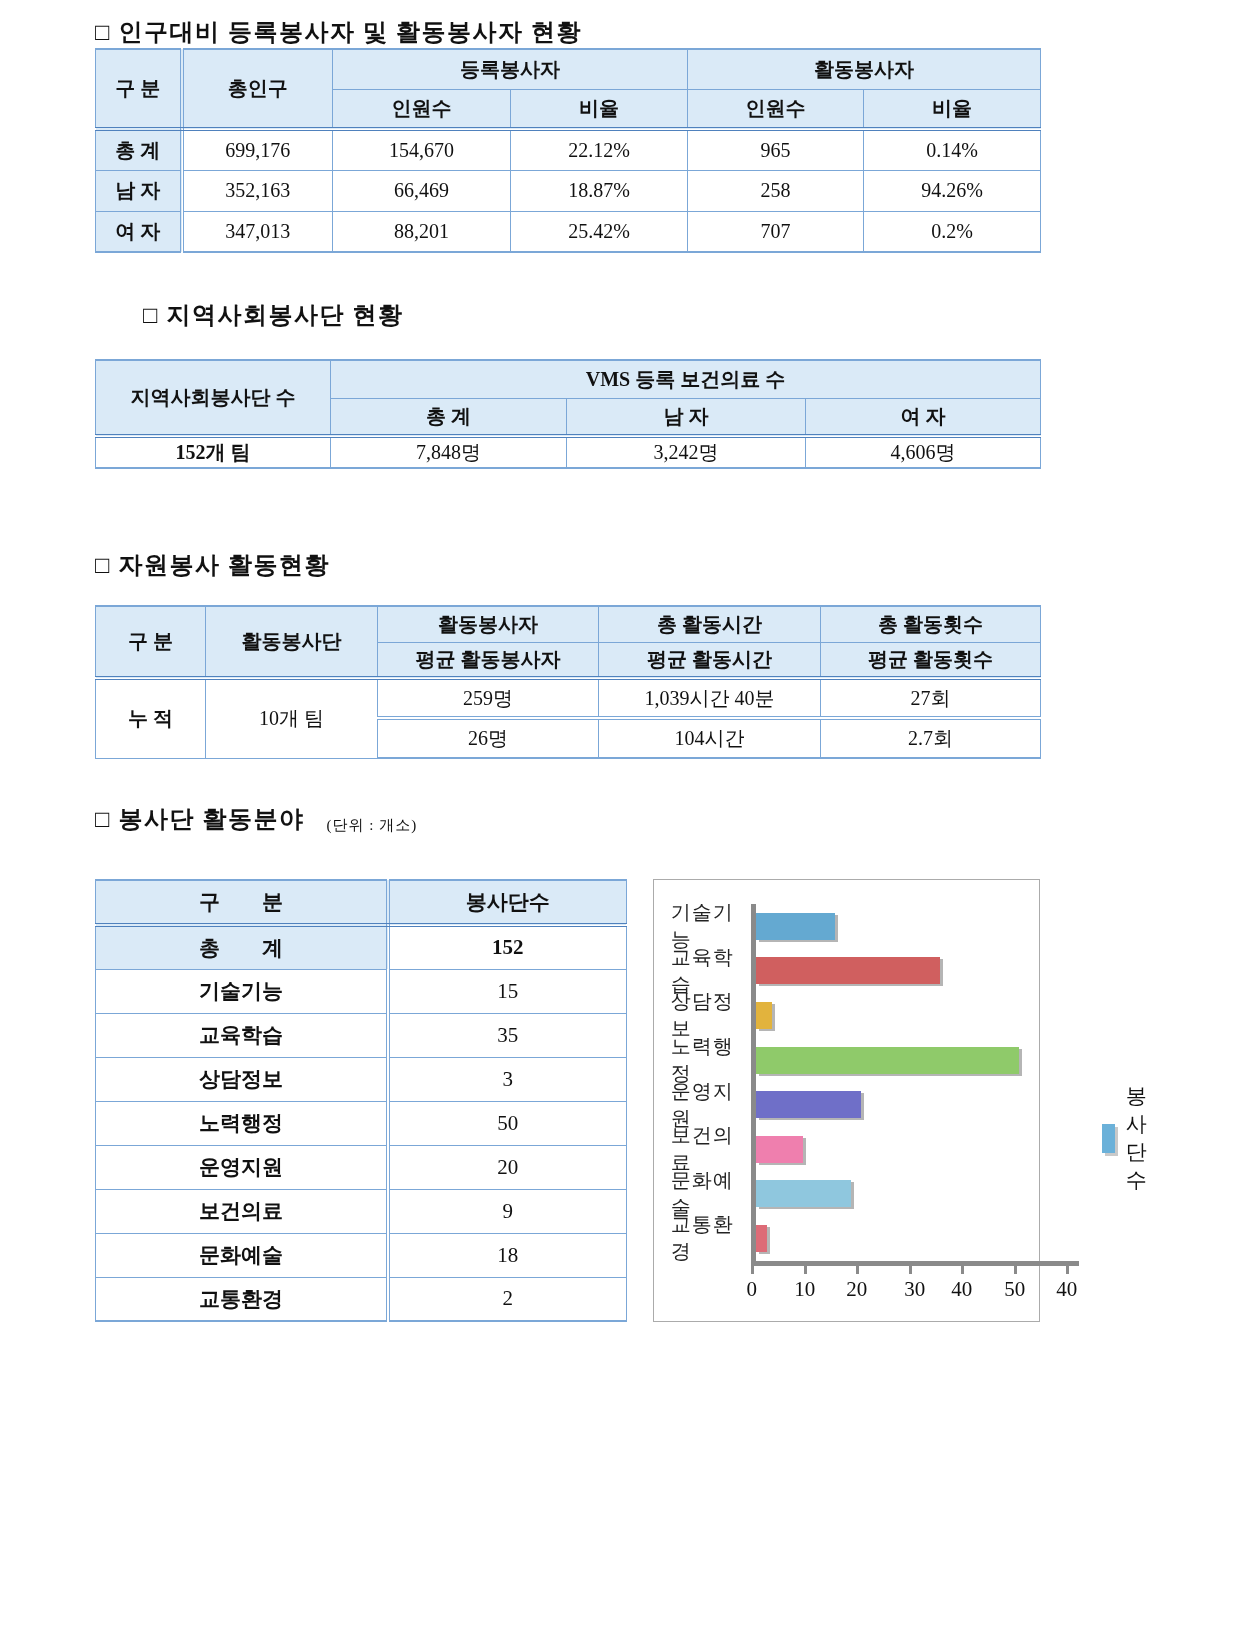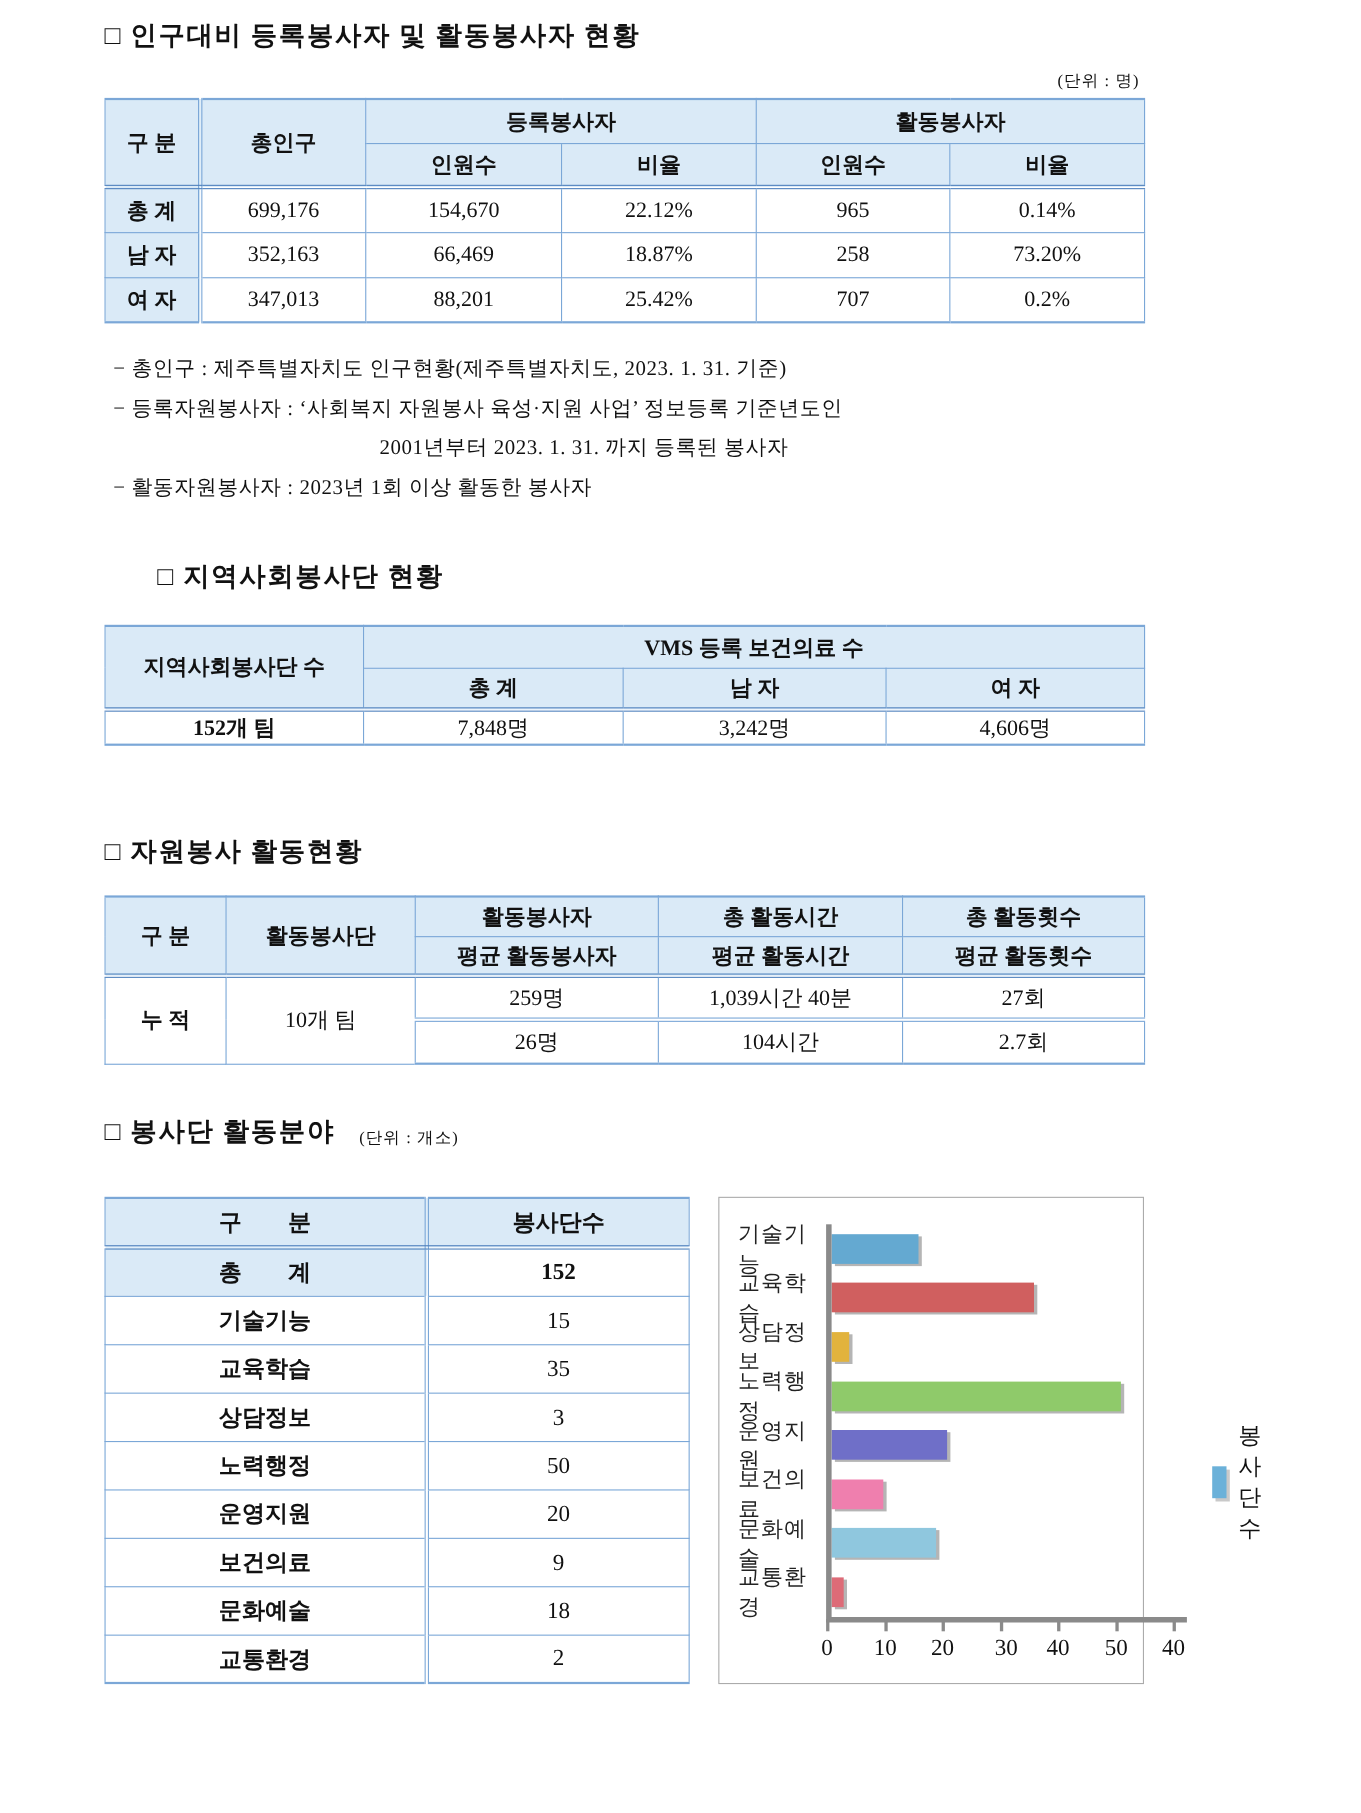--- a/index.html
+++ b/index.html
@@ -62,21 +62,20 @@
   .legend-swatch { width:29px; height:29px; background:#6bb1d9; box-shadow:3px 3px 0 rgba(120,120,120,0.4); }
   .legend-label { margin-left:11px; font-size:21px; }
 </style>
 </head>
 <body>
 
 <div class="page">
   <div class="content">
 
     <h1 class="sec-title">□ 인구대비 등록봉사자 및 활동봉사자 현황</h1>
-    <div class="unit-note">(단위 : 명)</div>
 
     <table class="tbl t1">
       <colgroup>
         <col style="width:86px">
           <col style="width:151px">
           <col style="width:178px">
           <col style="width:177px">
           <col style="width:176px">
           <col style="width:177px">
       </colgroup>
@@ -102,39 +101,33 @@
           <td>22.12%</td>
           <td>965</td>
           <td>0.14%</td>
         </tr>
         <tr>
           <td class="lbl dblr">남 자</td>
           <td>352,163</td>
           <td>66,469</td>
           <td>18.87%</td>
           <td>258</td>
-          <td>73.20%</td>
+          <td>94.26%</td>
         </tr>
         <tr>
           <td class="lbl dblr">여 자</td>
           <td>347,013</td>
           <td>88,201</td>
           <td>25.42%</td>
           <td>707</td>
           <td>0.2%</td>
         </tr>
       </tbody>
     </table>
 
-    <div class="notes">
-      <div class="note">− 총인구 : 제주특별자치도 인구현황(제주특별자치도, 2023. 1. 31. 기준)</div>
-      <div class="note">− 등록자원봉사자 : ‘사회복지 자원봉사 육성·지원 사업’ 정보등록 기준년도인</div>
-      <div class="note indent">2001년부터 2023. 1. 31. 까지 등록된 봉사자</div>
-      <div class="note">− 활동자원봉사자 : 2023년 1회 이상 활동한 봉사자</div>
-    </div>
 
     <h1 class="sec-title mt-sec2">□ 지역사회봉사단 현황</h1>
 
     <table class="tbl t2">
       <colgroup>
         <col style="width:235px">
           <col style="width:236px">
           <col style="width:239px">
           <col style="width:235px">
       </colgroup>

